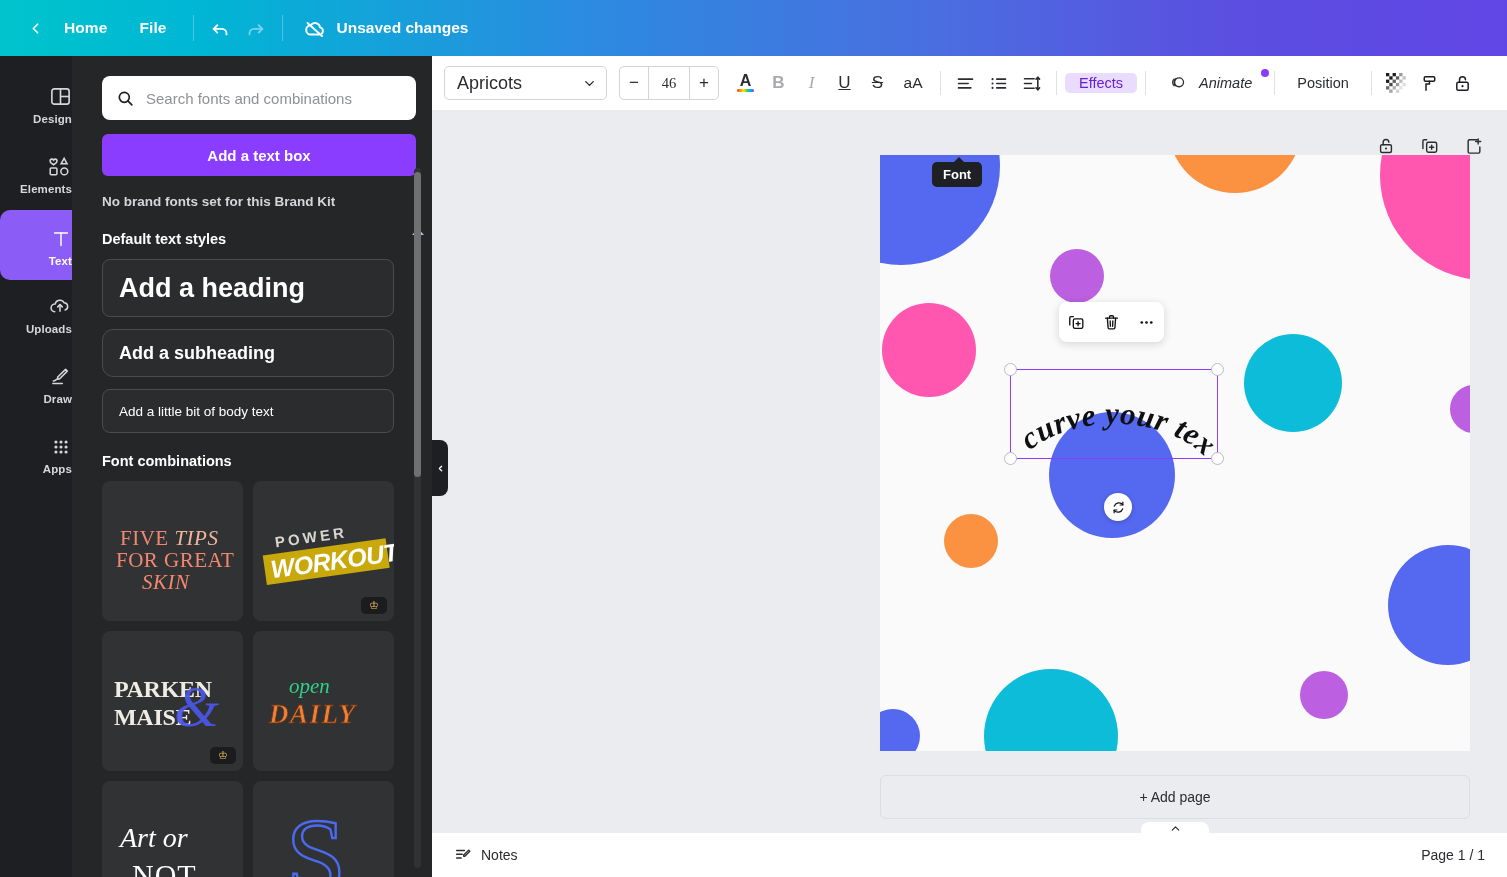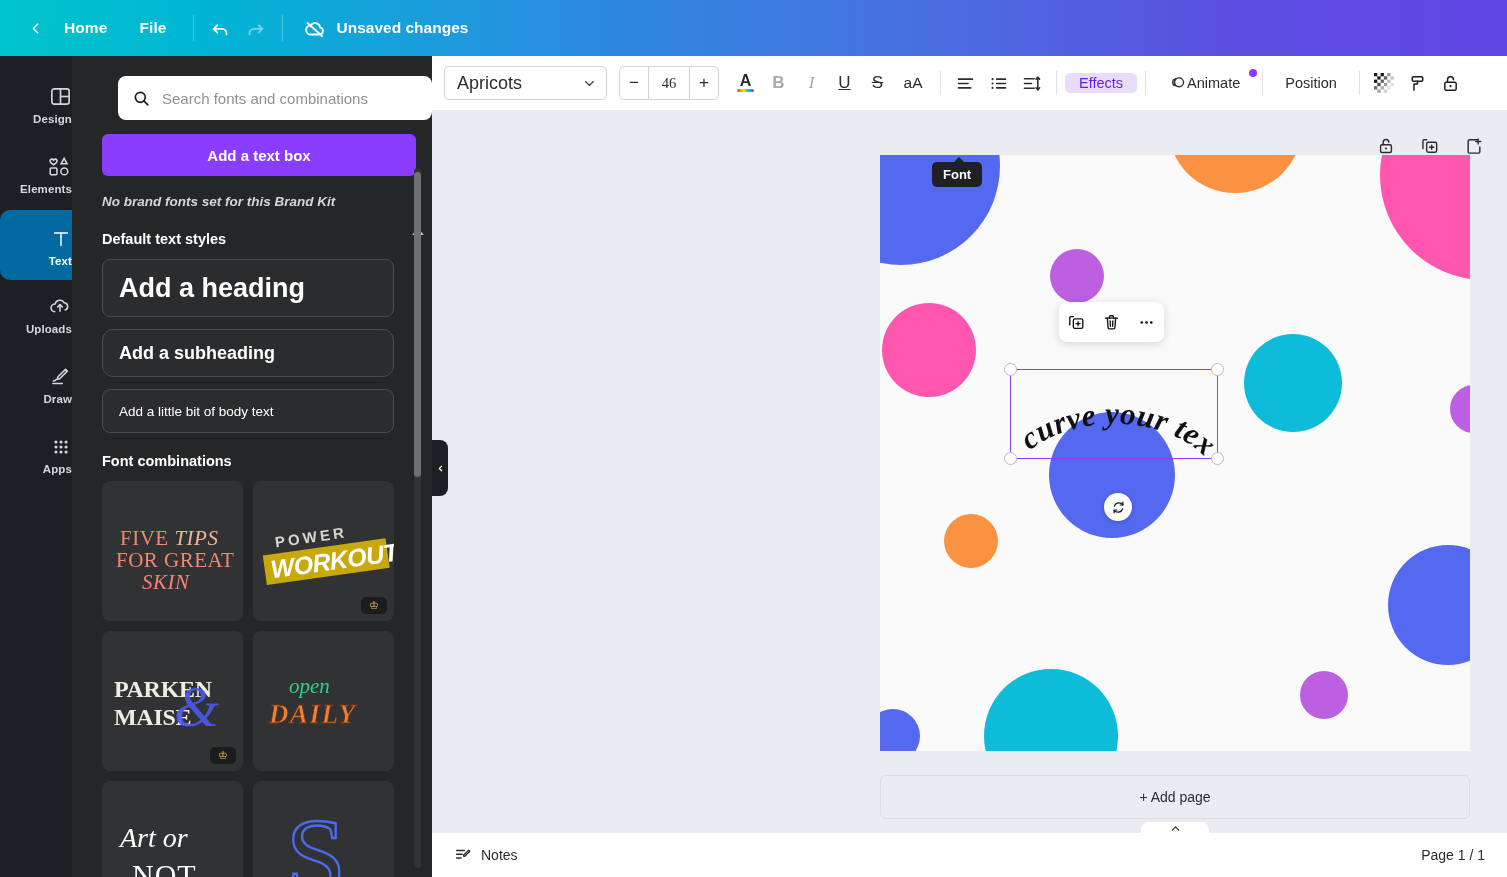--- a/index.html
+++ b/index.html
@@ -30,42 +30,42 @@
   
   .rail {
     position: absolute; left:0; top:56px; width:72px; height:821px;
     background:#1e1f22; display:flex; flex-direction:column; align-items:center; padding-top:14px;
   }
   .rail-item {
     width:72px; height:70px; display:flex; flex-direction:column; align-items:flex-end; justify-content:center;
     gap:5px; color:#d6d7db; cursor:pointer; position:relative;
   }
   .rail-item span.lbl { font-size:11.5px; font-weight:700; letter-spacing:.1px; }
-  .rail-item.active { background:#0369a1; color:#fff; border-radius:10px 0 0 10px; }
+  .rail-item.active { background:#8b5cf6; color:#fff; border-radius:10px 0 0 10px; }
   .rail-item.active::before { content:""; }
 
   
   .panel {
     position:absolute; left:72px; top:56px; width:360px; height:821px;
     background:#252627; padding:20px 20px 0 30px; overflow:hidden;
   }
   .search {
     position:relative; width:314px; height:44px; background:#fff; border-radius:8px;
-    display:flex; align-items:center; padding-left:14px; gap:11px; cursor:text;margin-left:16px;
+    display:flex; align-items:center; padding-left:14px; gap:11px; cursor:text;
   }
   .search input {
     border:none; outline:none; font-size:15px; color:#2b2c30; width:250px;
     font-family:"Liberation Sans", sans-serif; background:transparent;
   }
   .search input::placeholder { color:#8f9195; }
   .addtext-btn {
     margin-top:14px; width:314px; height:42px; background:#8b3dff; border:none; border-radius:6px;
     color:#fff; font-size:15px; font-weight:700; cursor:pointer; font-family:"Liberation Sans", sans-serif;
   }
-  .nobrand { margin-top:18px; color:#d4d5d8; font-size:13.5px; font-weight:700;font-style:italic; }
+  .nobrand { margin-top:18px; color:#d4d5d8; font-size:13.5px; font-weight:700; }
   .sect-title { margin-top:22px; color:#fff; font-size:14.5px; font-weight:700; }
   .style-box {
     margin-top:12px; width:292px; border:1px solid #4b4c4f; border-radius:8px;
     display:flex; align-items:center; padding-left:16px; color:#fff; cursor:pointer; background:#2b2c2e;
   }
   .style-heading { height:58px; font-size:27px; font-weight:700; }
   .style-sub { height:48px; font-size:18px; font-weight:700;border-radius:11px; }
   .style-body { height:44px; font-size:13.5px; font-weight:400; }
   .combo-title { margin-top:20px; color:#fff; font-size:14.5px; font-weight:700; }
   .combo-grid { margin-top:12px; display:grid; grid-template-columns:141px 141px; gap:10px; width:292px; }
@@ -434,21 +434,21 @@
             <polyline points="17.2 17 19.2 19 21.2 17"></polyline>
           </svg>
       </div>
 
       <div class="tb-sep"></div>
 
       <div class="pill active">Effects</div>
 
       <div class="tb-sep"></div>
 
-      <div class="pill" style="gap:0;position:relative;">
+      <div class="pill" style="gap:12px;position:relative;font-style:italic;">
         <svg width="19" height="19" viewBox="0 0 24 24" fill="none" stroke="#2b2c30" stroke-width="1.6">
             <circle cx="14" cy="10.5" r="5.6"></circle>
             <path d="M10.6 5.6a5.6 5.6 0 0 0 0 9.9"></path>
             <path d="M8.3 5.9a5.6 5.6 0 0 0 0 9.3"></path>
           </svg>
         <span>Animate</span>
         <span class="animate-dot"></span>
       </div>
 
       <div class="tb-sep"></div>

